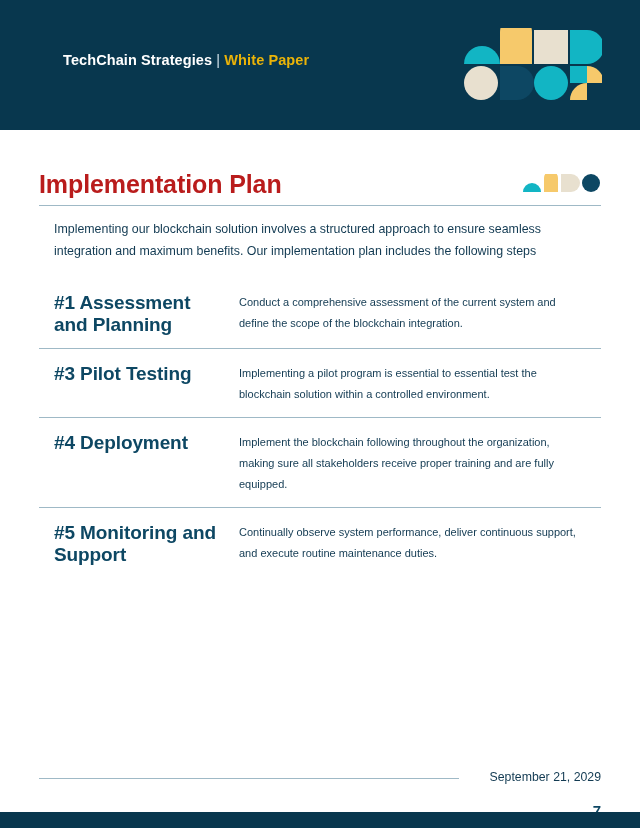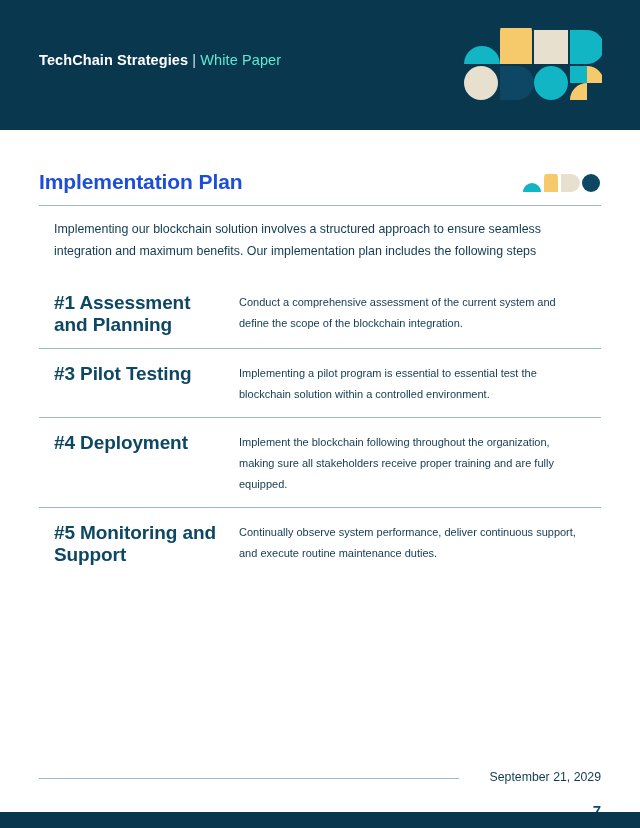--- a/index.html
+++ b/index.html
@@ -33,28 +33,29 @@
   .header-title {
     position: absolute;
     left: 39px;
     top: 52px;
     font-size: 14.5px;
     letter-spacing: 0.1px;
     color: #ffffff;
   }
   .header-title .brand {
     font-weight: bold;
+    margin-left: 24px;
   }
   .header-title .sep {
     font-weight: normal;
     color: #cfe0e7;
   }
   .header-title .doctype {
-    font-weight: normal;
-    color: #5eead4;
+    font-weight: bold;
+    color: #eab308;
   }
   .header-logo {
     position: absolute;
     right: 38px;
     top: 28px;
     width: 140px;
     height: 74px;
   }
 
   
@@ -62,23 +63,23 @@
     position: absolute;
     top: 130px;
     left: 0;
     width: 640px;
     height: 698px;
   }
   .page-title {
     position: absolute;
     left: 39px;
     top: 40px;
-    font-size: 21px;
-    font-weight: bold;
-    color: #1d4ed8;
+    font-size: 25px;
+    font-weight: bold;
+    color: #b91c1c;
     letter-spacing: -0.1px;
   }
   .title-deco {
     position: absolute;
     right: 39px;
     top: 44px;
     width: 78px;
     height: 18px;
   }
   .title-rule {

